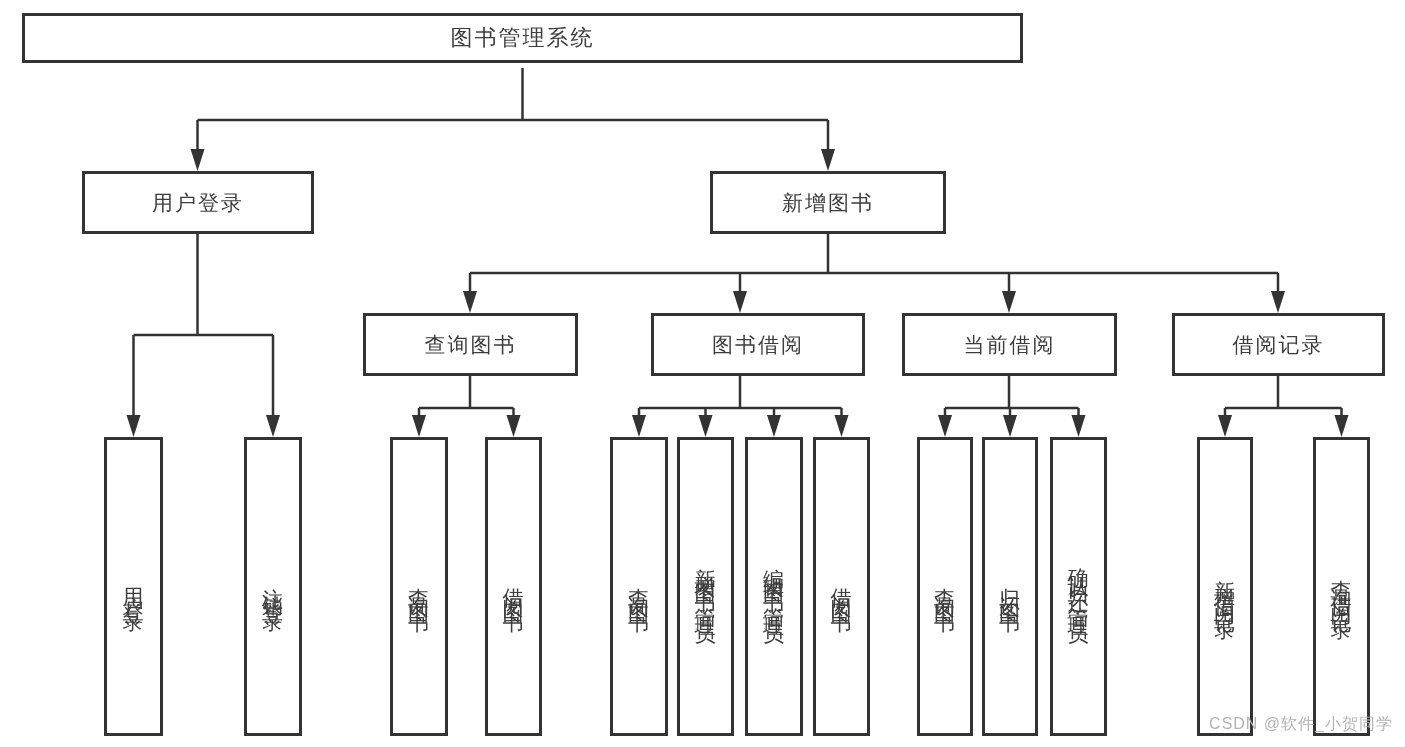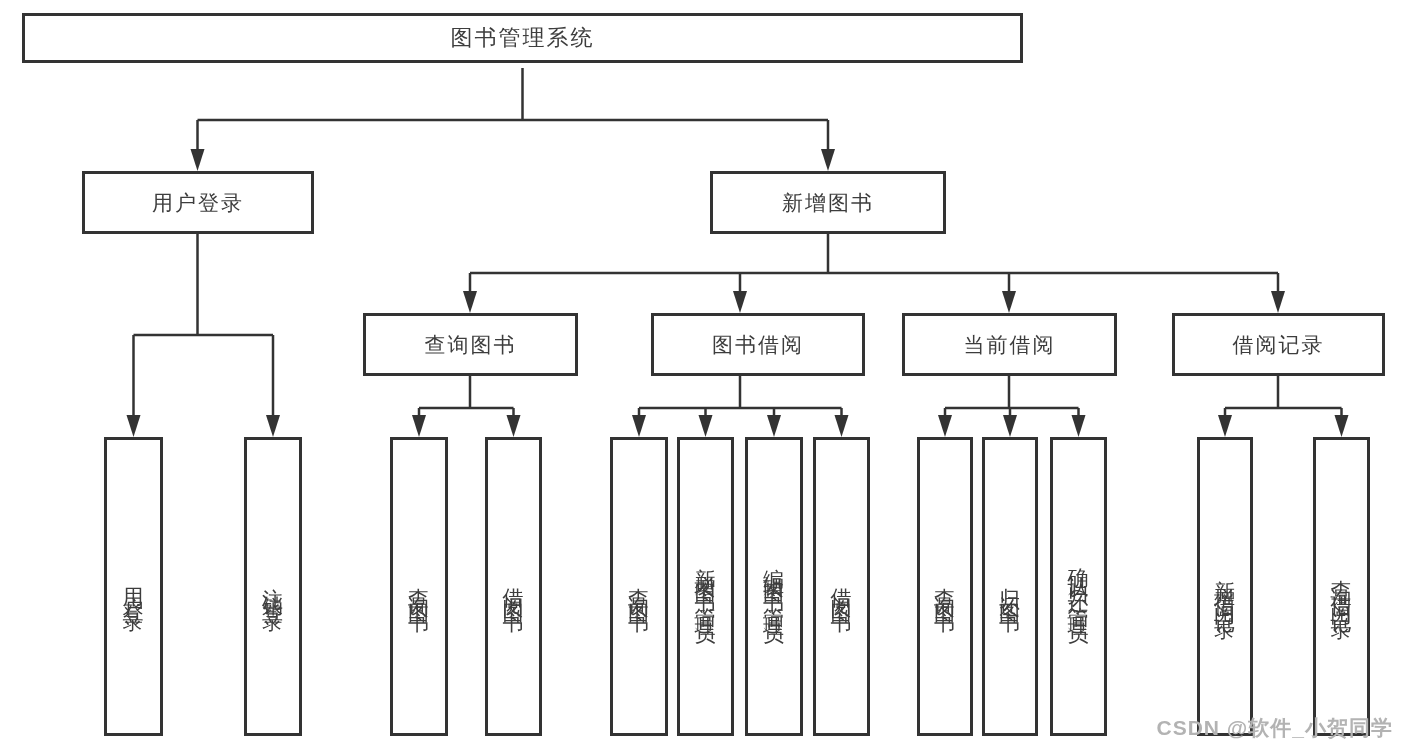--- a/index.html
+++ b/index.html
@@ -28,21 +28,21 @@
     position:absolute;box-sizing:border-box;border:3px solid var(--line-color);
     background:#ffffff;display:flex;align-items:center;justify-content:center;
     top:437px;height:299px;
   }
   .vbox .vlabel{
     writing-mode:vertical-rl;text-orientation:mixed;
     font-size:21px;letter-spacing:8px;line-height:1;white-space:nowrap;
   }
   #watermark{
     position:absolute;top:714px;right:12px;z-index:5;
-    font-size:21px;letter-spacing:1px;color:var(--watermark-color);font-weight:bold;
+    font-size:16px;letter-spacing:1px;color:var(--watermark-color);
   }
 </style>
 </head>
 <body>
 
 <div id="canvas">
 
   <svg id="connector-layer" viewBox="0 0 1405 747" xmlns="http://www.w3.org/2000/svg">
     <path d="
       M522.5 68 V120 M197.5 120 H828

